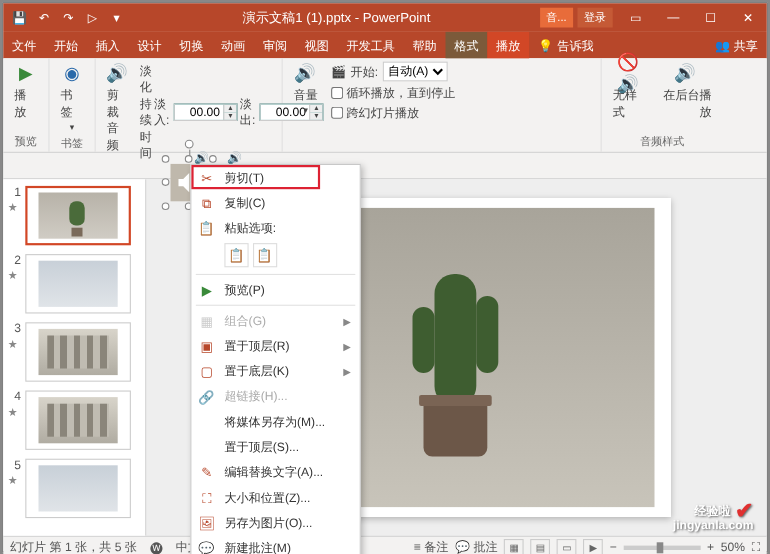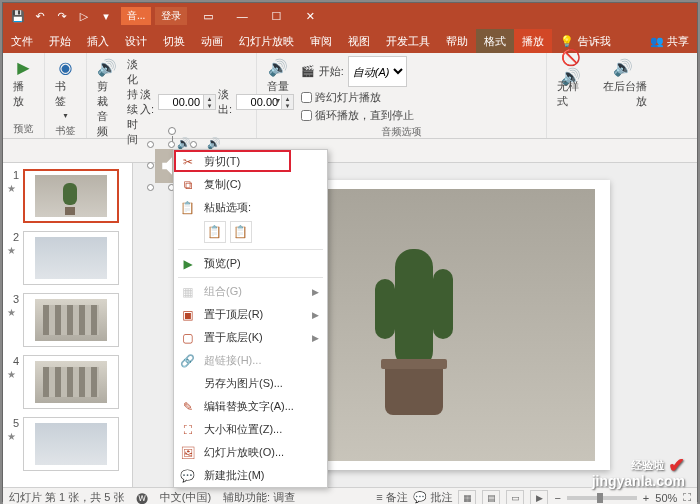--- a/index.html
+++ b/index.html
@@ -69,54 +69,54 @@
 .ctxmenu .paste-row { display:flex; gap:4px; padding:2px 0 4px 30px; }
 .ctxmenu .paste-row span { width:22px; height:22px; border:1px solid #ddd; display:flex; align-items:center; justify-content:center; font-size:12px; }
 .hl { position:absolute; left:171px; top:147px; width:117px; height:22px; border:2px solid #d23; z-index:30; pointer-events:none; }
 .statusbar { height:20px; background:#f3f2f1; border-top:1px solid #d0d0d0; display:flex; align-items:center; font-size:11px; color:#555; padding:0 6px; gap:12px; }
 .statusbar .right { margin-left:auto; display:flex; align-items:center; gap:6px; }
 .zoom-slider { width:70px; height:4px; background:#ccc; position:relative; }
 .zoom-slider::after { content:""; position:absolute; left:30px; top:-3px; width:6px; height:10px; background:#888; }
 .viewbtn { width:18px; height:16px; border:1px solid #ccc; display:flex; align-items:center; justify-content:center; font-size:9px; color:#666; }
 .watermark { position:absolute; right:12px; bottom:24px; color:#fff; font-size:16px; font-weight:bold; text-shadow:1px 1px 2px rgba(0,0,0,0.6); display:flex; align-items:center; gap:4px; z-index:50; }
 .watermark .chk2 { color:#e03030; font-size:20px; }
-.watermark .sub { position:absolute; right:0; top:20px; font-size:14px; color:#fff; }
-select.combo { border:1px solid #ccc; font-size:11px; background:#fff; height:31px;font-style:italic; }
+.watermark .sub { position:absolute; right:0; top:20px; font-size:11px; color:#fff; }
+select.combo { border:1px solid #ccc; font-size:11px; background:#fff; height:18px; }
 </style>
 </head>
 <body>
 
 <div class="frame">
 
   <div class="titlebar">
     <div class="qat">
       <span>💾</span>
       <span>↶</span>
       <span>↷</span>
       <span>▷</span>
       <span>▾</span>
     </div>
+    <div class="title">演示文稿1 (1).pptx - PowerPoint</div>
     <div class="right">
       <div class="pill">音...</div>
       <div class="pill" style="background:#c55a36">登录</div>
       <div class="winbtn">▭</div>
       <div class="winbtn">—</div>
       <div class="winbtn">☐</div>
       <div class="winbtn">✕</div>
     </div>
   </div>
 
   <div class="tabs">
     <div class="tab">文件</div>
     <div class="tab">开始</div>
     <div class="tab">插入</div>
     <div class="tab">设计</div>
     <div class="tab">切换</div>
     <div class="tab">动画</div>
-    <div class="tab">幻灯片放映</div>
     <div class="tab">审阅</div>
     <div class="tab">视图</div>
     <div class="tab">开发工具</div>
     <div class="tab">帮助</div>
     <div class="tab ctx">格式</div>
     <div class="tab active">播放</div>
     <div class="tab tell">
         <span>💡</span>
         <span>告诉我</span>
       </div>
@@ -179,41 +179,41 @@
           <div style="font-size:8px">▾</div>
         </div>
         <div style="display:flex;flex-direction:column;gap:3px;padding-top:1px">
           <div class="hrow">
             <span>🎬</span>
             <span>开始:</span>
             <select class="combo"><option>自动(A)</option></select>
           </div>
           <label class="chk">
               <input type="checkbox" style="">
-              <span>跨幻灯片播放</span>
+              <span>循环播放，直到停止</span>
             </label>
           <label class="chk">
               <input type="checkbox" style="">
-              <span>循环播放，直到停止</span>
+              <span>跨幻灯片播放</span>
             </label>
         </div>
       </div>
-      <div class="lbl">音频选项</div>
     </div>
     <div class="group" style="border-right:none;width:110px">
       <div style="display:flex;gap:6px">
         <div class="vbtn">
           <div class="ic">🚫🔊</div>
           <div>无样式</div>
         </div>
         <div class="vbtn">
           <div class="ic">🔊</div>
           <div style="text-align:right">在后台播放</div>
         </div>
       </div>
+      <div class="lbl">音频样式</div>
     </div>
   </div>
 
   <div class="ribbon-sub">
     <div class="sb">
         <span>🔊</span>
         <span>剪裁</span>
       </div>
     <div class="sb">
         <span>🔊</span>
@@ -340,33 +340,37 @@
         <span class="mic">▢</span>
         <span>置于底层(K)</span>
         <span class="arr">▶</span>
       </div>
     <div class="mi dis">
         <span class="mic">🔗</span>
         <span>超链接(H)...</span>
       </div>
     <div class="mi">
         <span class="mic"></span>
-        <span>另存为图片(S)...</span>
+        <span>将媒体另存为(M)...</span>
+      </div>
+    <div class="mi">
+        <span class="mic"></span>
+        <span>置于顶层(S)...</span>
       </div>
     <div class="mi">
         <span class="mic">✎</span>
         <span>编辑替换文字(A)...</span>
       </div>
     <div class="mi">
         <span class="mic">⛶</span>
         <span>大小和位置(Z)...</span>
       </div>
     <div class="mi">
         <span class="mic">🖼</span>
-        <span>幻灯片放映(O)...</span>
+        <span>另存为图片(O)...</span>
       </div>
     <div class="mi">
         <span class="mic">💬</span>
         <span>新建批注(M)</span>
       </div>
   </div>
 
   <div class="statusbar">
     <span>幻灯片 第 1 张，共 5 张</span>
     <span>🅦</span>

